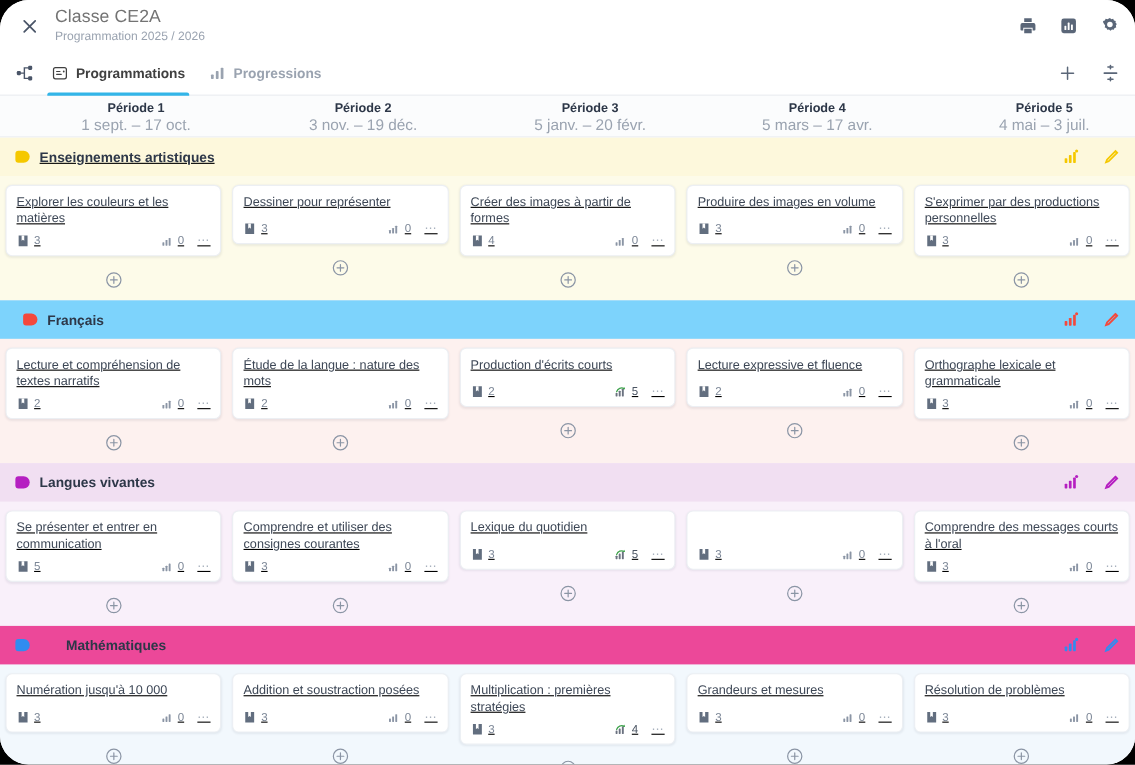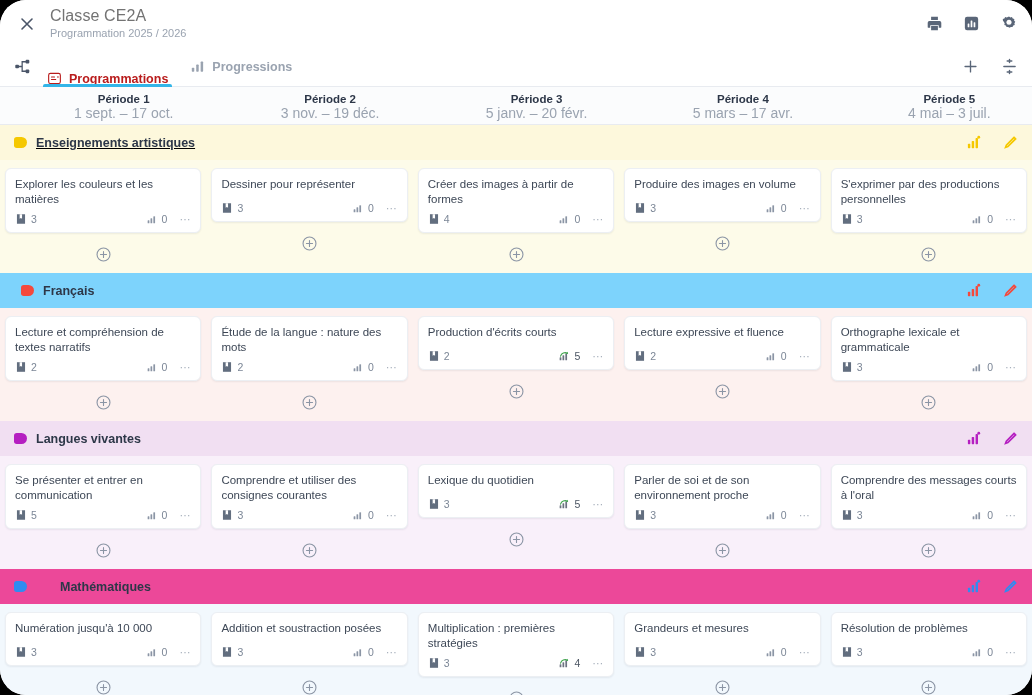--- a/index.html
+++ b/index.html
@@ -55,21 +55,21 @@
   }
   .sitemap-ic { color: #4a5568; margin-right: 16px; display: flex; }
   .tabs { display: flex; align-items: center; gap: 22px; height: 100%; }
   .tab {
     display: flex; align-items: center; gap: 7px;
     height: 100%;
     font-size: 12.5px; font-weight: bold;
     color: #9aa3b0;
     position: relative;
   }
-  .tab.active { color: #b91c1c; align-items: flex-end; }
+  .tab.active { color: #404040; }
   .tab.active::after {
     content: ""; position: absolute; left: -4px; right: -4px; bottom: -1px;
     height: 3px; background: #33b5e8; border-radius: 2px 2px 0 0;
   }
   .tab .ic { display: flex; color: inherit; }
   .tabbar-right { margin-left: auto; display: flex; align-items: center; gap: 22px; }
   .tabbar-right .ic { color: #5a6678; display: flex; }
 
   
   .periods {
@@ -101,20 +101,21 @@
   }
   .sec-title { font-size: 12.5px; font-weight: bold; color: #2d3748; }
   .sec-actions { margin-left: auto; display: flex; align-items: center; gap: 22px; }
   .sec-actions .ic { display: flex; }
 
   .section-body { display: flex; align-items: flex-start; padding-bottom: 4px; }
   .col {
     flex: 1 1 0; min-width: 0;
     display: flex; flex-direction: column; align-items: stretch;
     padding: 0 5px;
+    text-decoration: underline;
   }
   .card {
     background: #ffffff;
     border-radius: 6px;
     border: 1px solid #eceff3;
     box-shadow: 0 1px 2px rgba(20,30,50,.07);
     padding: 8px 9px 7px 9px;
     min-height: 54px;
     display: flex; flex-direction: column;
   }
@@ -796,21 +797,20 @@
               <span class="add-btn">
                 <svg width="17" height="17" viewBox="0 0 20 20" fill="none" stroke="currentColor" stroke-width="1.3">
                   <circle cx="10" cy="10" r="7.6"></circle>
                   <path d="M10 6.4v7.2M6.4 10h7.2" stroke-linecap="round"></path>
                 </svg>
               </span>
             </div>
           </div>
           <div class="col">
             <div class="card">
-              <div class="card-title">Parler de soi et de son environnement proche</div>
               <div class="card-foot">
                 <span class="metric">
                   <span>
                     <svg width="12" height="12" viewBox="0 0 16 16" fill="#5a6678">
                       <path d="M2.6 1.6h10.8v12.8H2.6z" opacity=".95"></path>
                       <path d="M6.2 1.6h3.2v6.2L7.8 6.5 6.2 7.8z" fill="#fff"></path>
                     </svg>
                   </span>
                   <span class="num">3</span>
                 </span>

